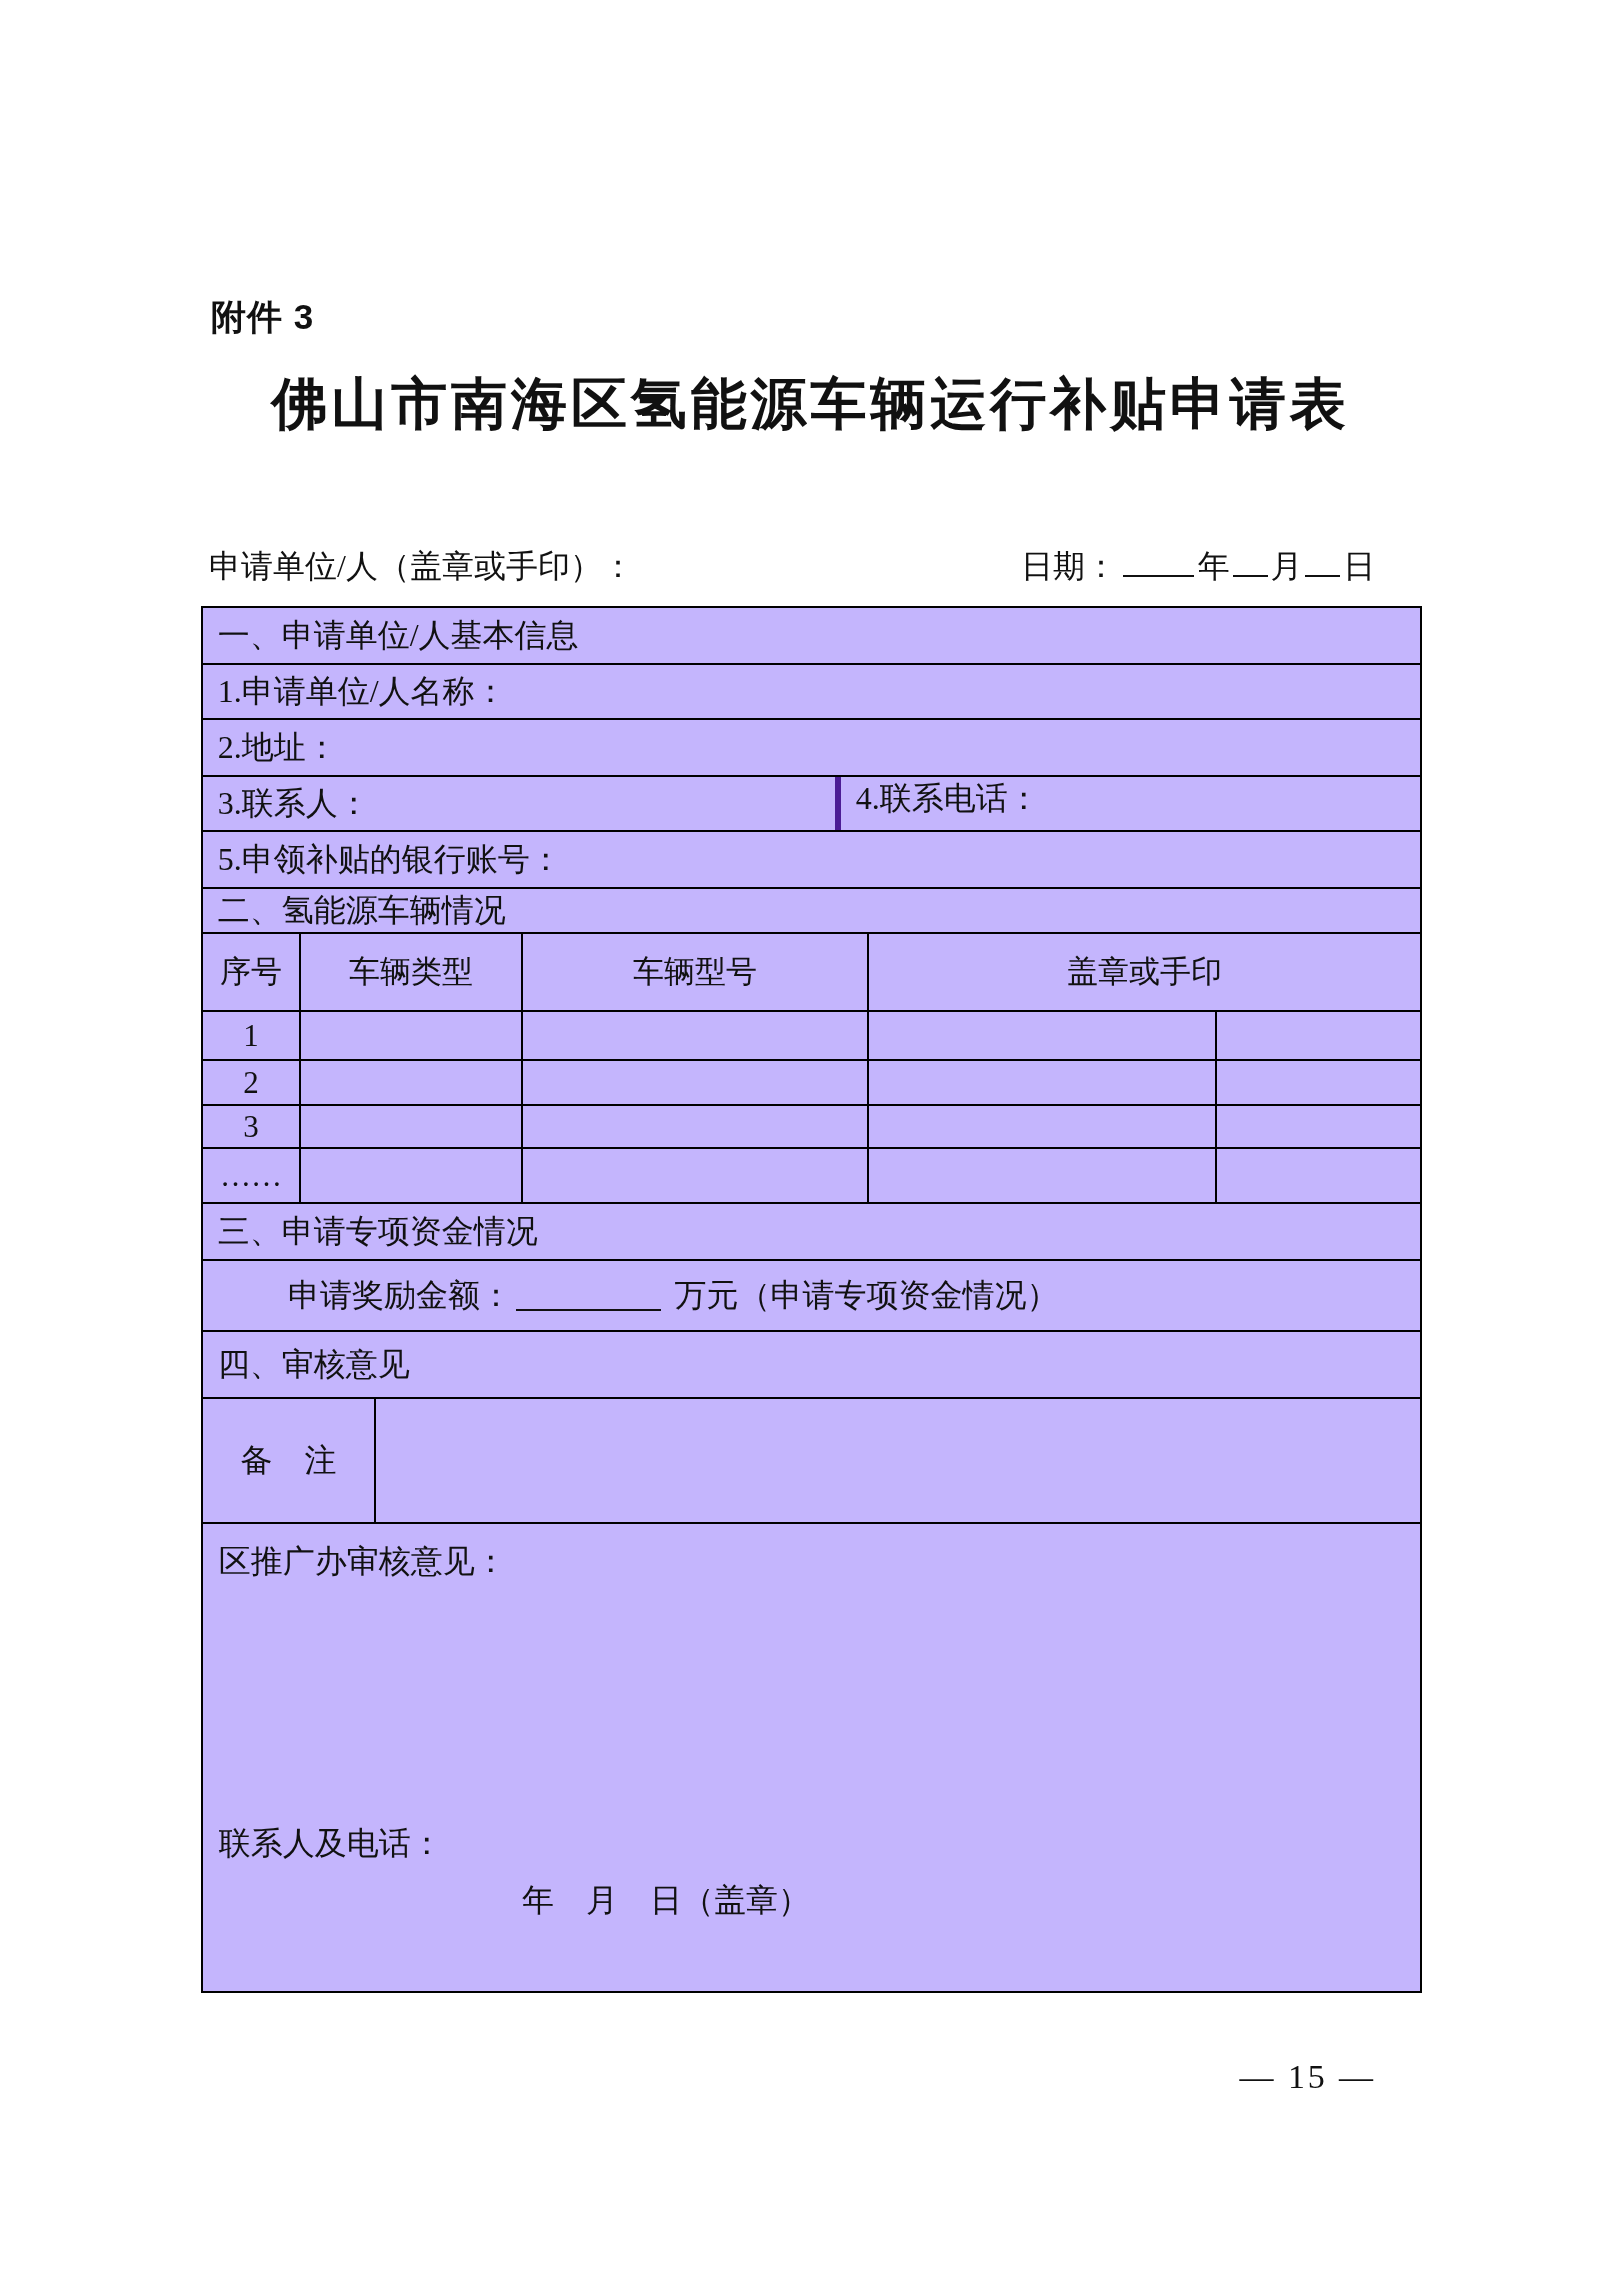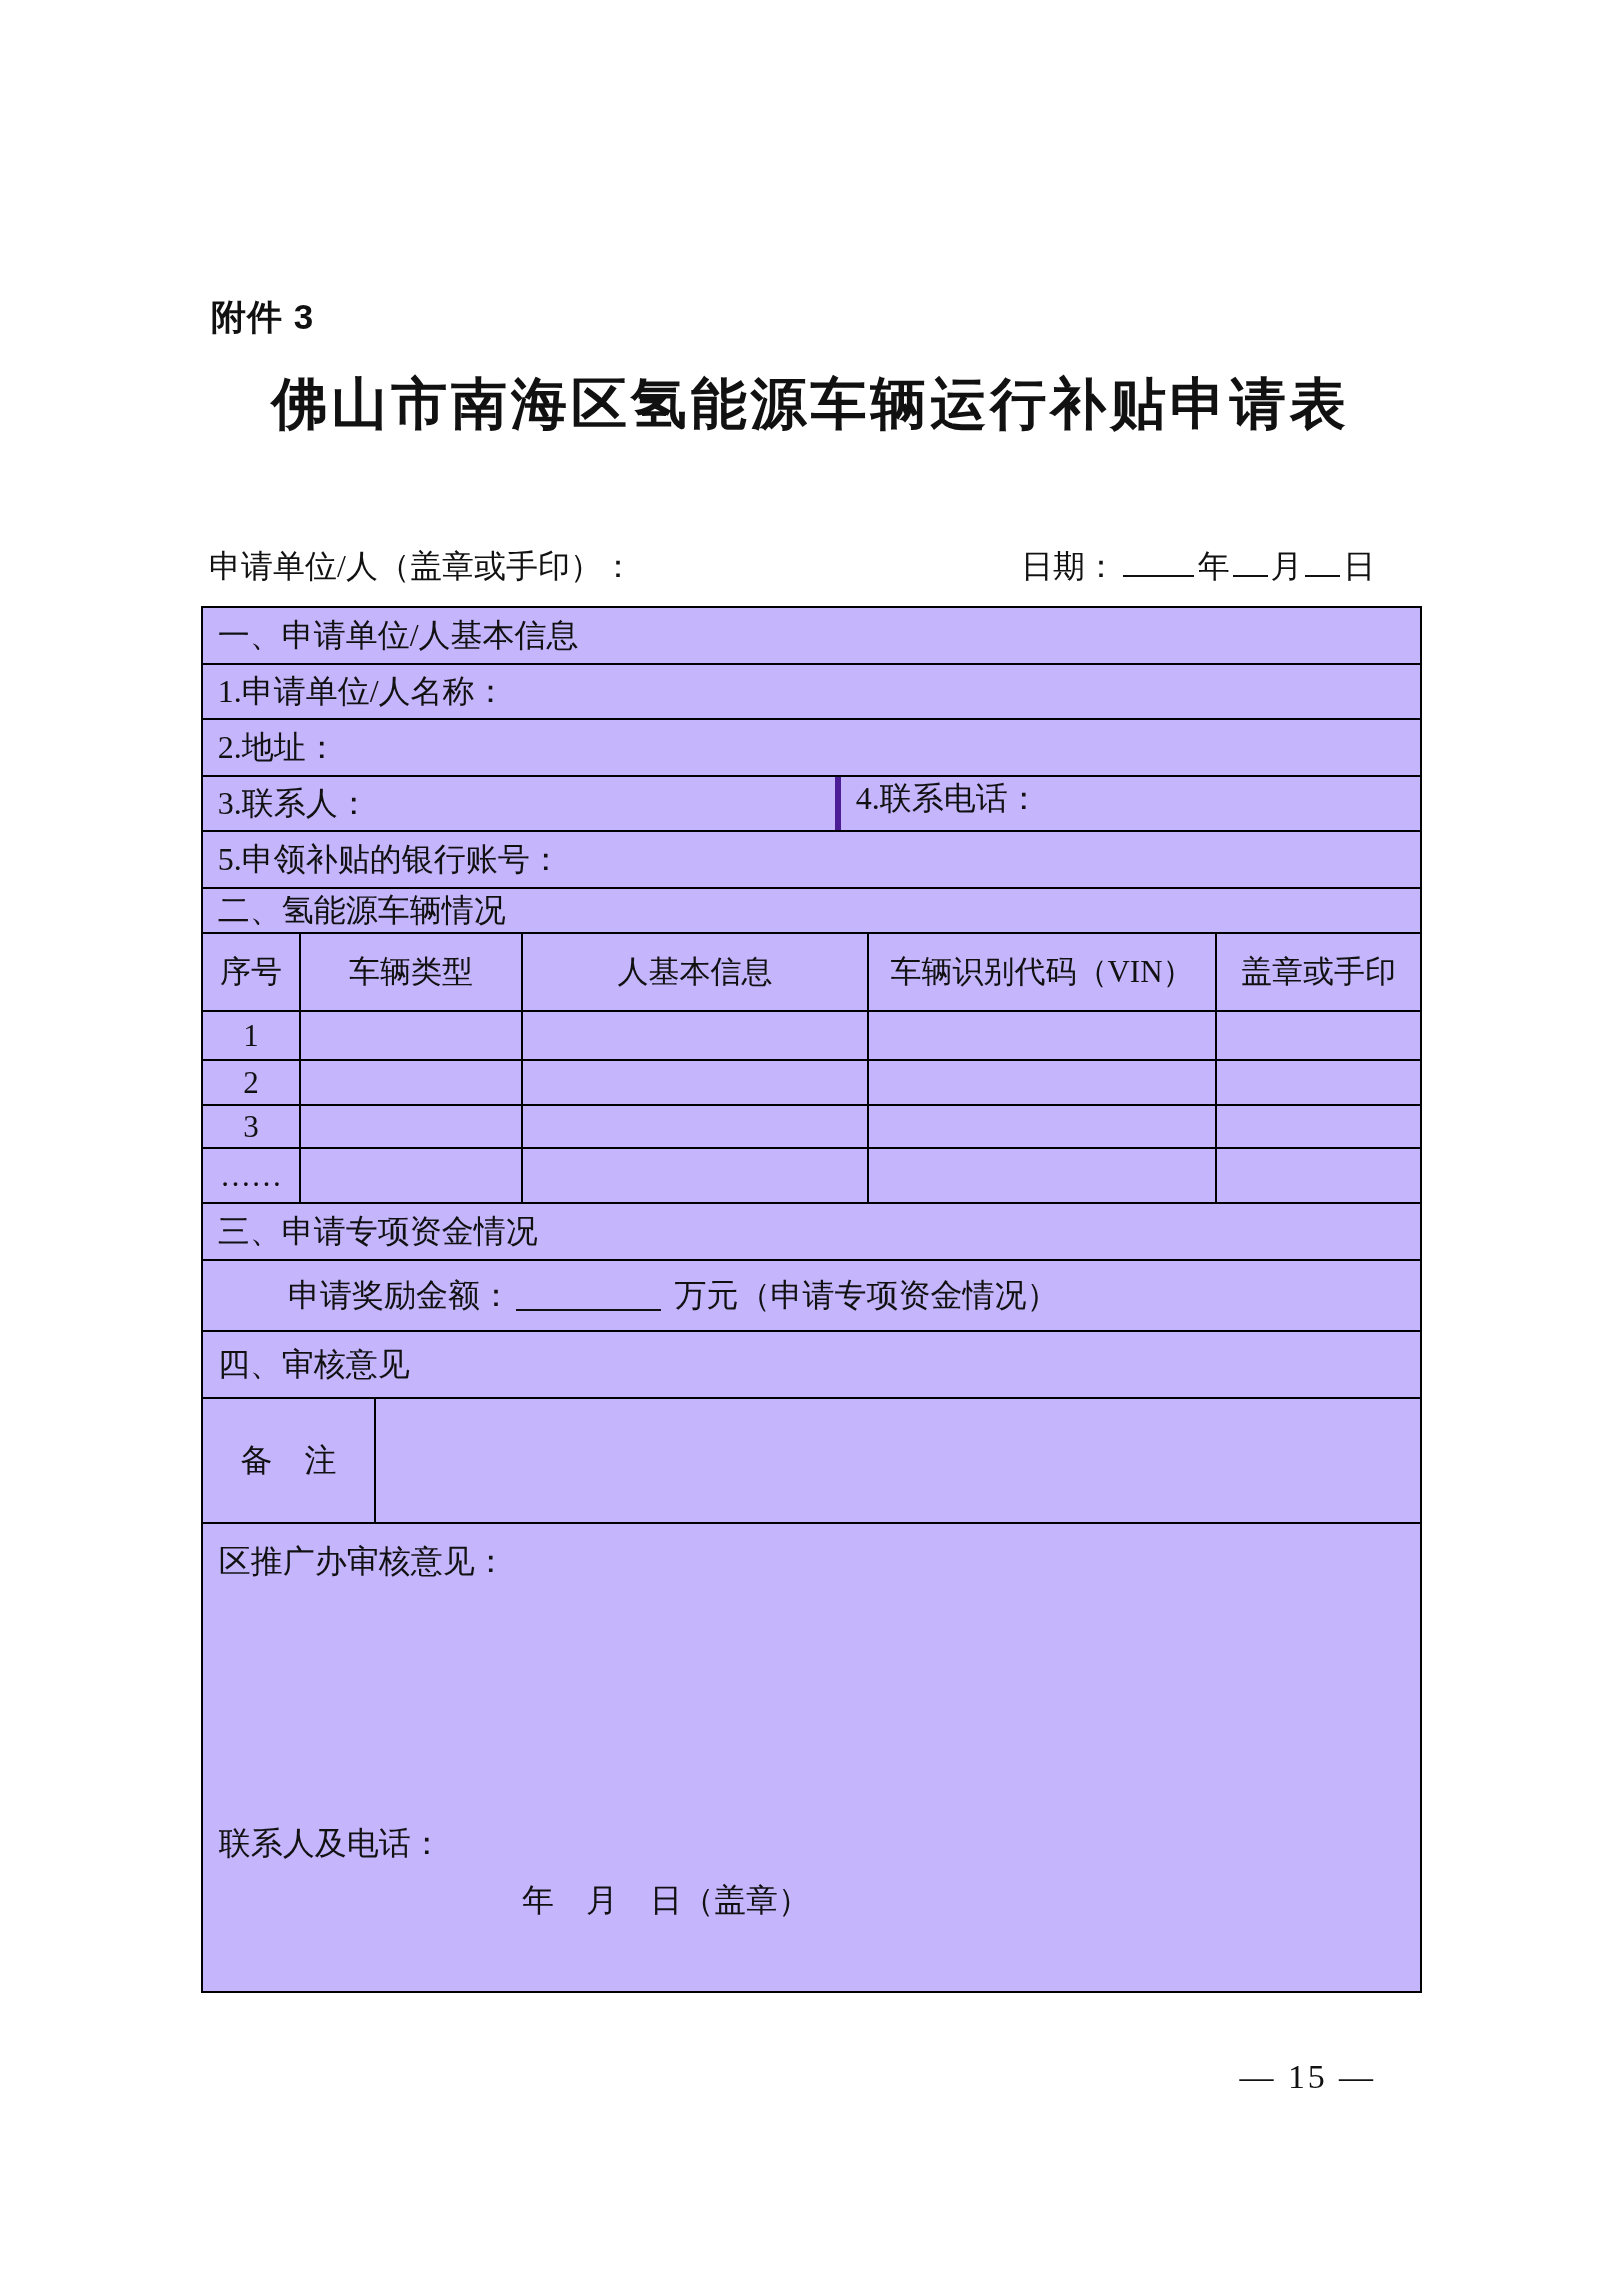--- a/index.html
+++ b/index.html
@@ -166,22 +166,21 @@
       <span class="cell-text">5.申领补贴的银行账号：</span>
     </div>
 
     <div class="trow" style="height:45px">
       <span class="cell-text">二、氢能源车辆情况</span>
     </div>
 
     <div class="trow" style="height:78px">
       <div class="vc vc1">序号</div>
       <div class="vc vc2">车辆类型</div>
-      <div class="vc vc3">人基本信息</div>
-      <div class="vc vc4">车辆识别代码（VIN）</div>
+      <div class="vc vc3">车辆型号</div>
       <div class="vc vc5">盖章或手印</div>
     </div>
 
     <div class="trow" style="height:49px">
       <div class="vc vc1">1</div>
       <div class="vc vc2"></div>
       <div class="vc vc3"></div>
       <div class="vc vc4"></div>
       <div class="vc vc5"></div>
     </div>

